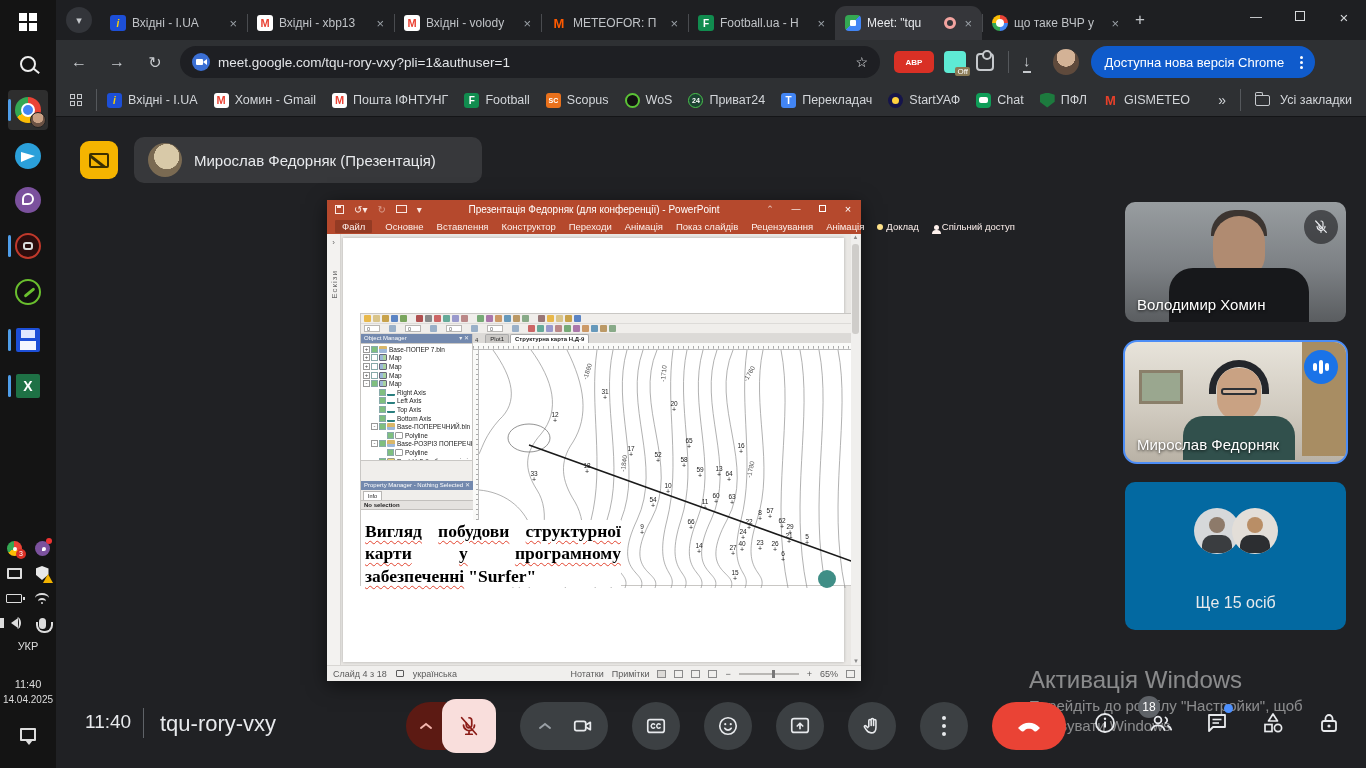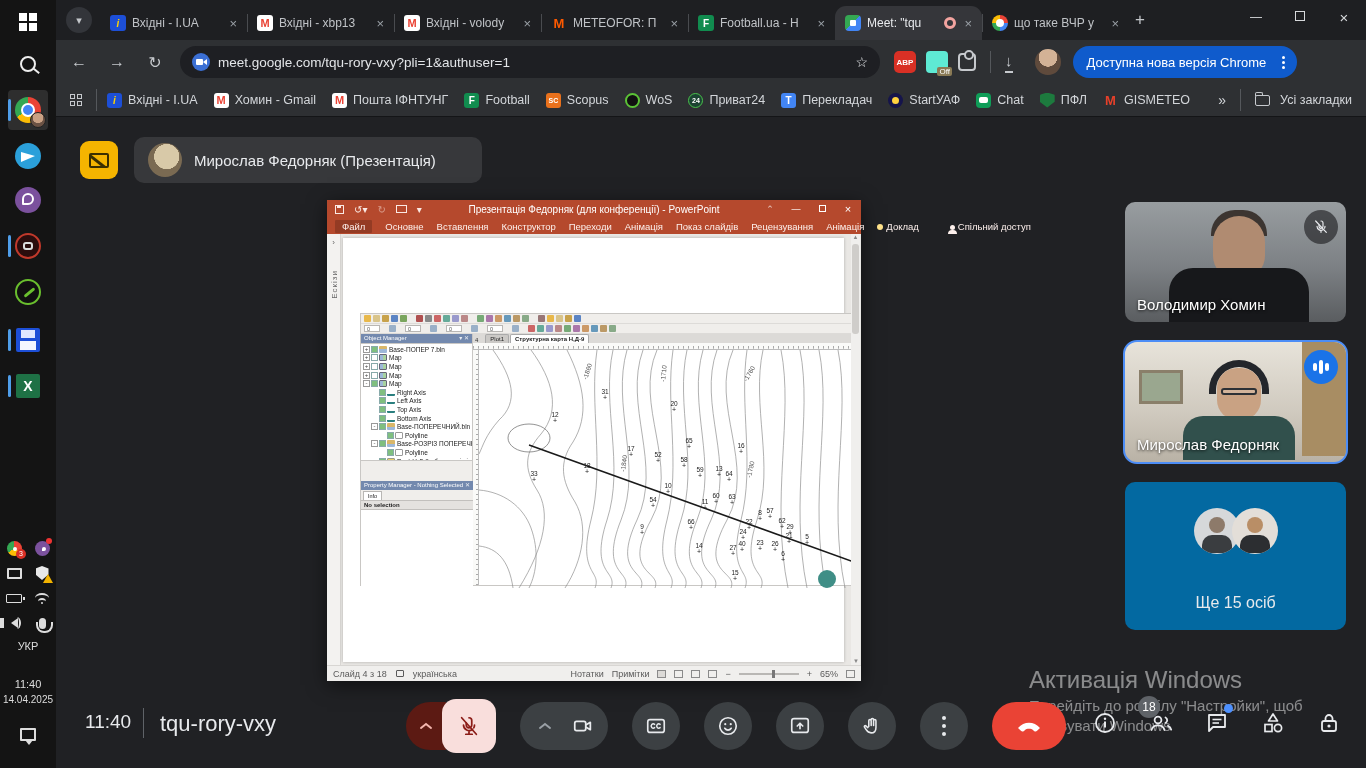--- a/index.html
+++ b/index.html
@@ -86,21 +86,21 @@
 .box-max{display:inline-block;width:10px;height:10px;border:1.5px solid #d7d9dc}
 
 #toolbar{position:absolute;left:56px;top:40px;right:0;height:44px;background:#2e3033;display:flex;align-items:center;color:#c6c9cd}
 .nav-ic{width:30px;text-align:center;font-size:16px;margin-left:8px}
 #omnibox{height:32px;background:#1e1f23;border-radius:16px;margin-left:10px;display:flex;align-items:center;padding:0 12px;gap:8px;color:#e3e5e8;font-size:13.5px;flex:0 0 700px}
 .cam-chip{width:18px;height:18px;border-radius:50%;background:#3b6fd4;position:relative;flex:none}
 .cam-chip::after{content:'';position:absolute;left:4px;top:6px;width:7px;height:6px;background:#fff;border-radius:1px}
 .cam-chip::before{content:'';position:absolute;right:3px;top:6px;border-top:3px solid transparent;border-bottom:3px solid transparent;border-right:4px solid #fff}
 .omni-star{margin-left:auto;font-size:14px}
 .ext{display:flex;align-items:center;gap:10px;margin-left:14px}
-.abp{width:22px;height:22px;background:#d93025;border-radius:5px;color:#fff;font-size:8px;font-weight:bold;display:flex;align-items:center;justify-content:center}
+.abp{width:40px;height:22px;background:#d93025;border-radius:5px;color:#fff;font-size:8px;font-weight:bold;display:flex;align-items:center;justify-content:center}
 .extoff{width:22px;height:22px;background:#5eead4;border-radius:4px;position:relative}
 .extoff .off{position:absolute;right:-4px;bottom:-3px;background:#8a7a55;color:#fff;font-size:8px;padding:0 2px;border-radius:2px}
 .puzzle{width:18px;height:18px;border:2px solid #c6c9cd;border-radius:4px;position:relative}
 .puzzle::after{content:'';position:absolute;left:4px;top:-5px;width:6px;height:6px;background:#2e3033;border:2px solid #c6c9cd;border-radius:50%}
 .vdiv{width:1px;height:22px;background:#55585c;margin:0 4px}
 .dl{font-size:15px;position:relative;padding-bottom:2px;border-bottom:2px solid #c6c9cd}
 .tb-ava{width:26px;height:26px;border-radius:50%;background:radial-gradient(circle at 50% 32%,#d3b296 0 42%,#5f4a3c 43% 100%);margin-left:12px}
 #update-pill{margin-left:12px;height:32px;background:#0f5bcc;border-radius:16px;color:#fff;font-size:13px;display:flex;align-items:center;gap:10px;padding:0 6px 0 14px}
 .dots3{display:inline-flex;flex-direction:column;gap:2px;padding:0 6px}
 .dots3 i{width:3px;height:3px;border-radius:50%;background:#fff}
@@ -487,21 +487,21 @@
       <span class="file">Файл</span>
       <span>Основне</span>
       <span>Вставлення</span>
       <span>Конструктор</span>
       <span>Переходи</span>
       <span>Анімація</span>
       <span>Показ слайдів</span>
       <span>Рецензування</span>
       <span>Анімація</span>
       <span><i class="bulb"></i>Доклад</span>
-      <span style="margin-left: 18px;"><i class="pers"></i>Спільний доступ</span>
+      <span style="margin-left: 2px;"><i class="pers"></i>Спільний доступ</span>
     </div>
   <div id="thumb-strip">
     <span class="chev">›</span>
     <span class="vtxt">Ескізи</span>
   </div>
 
   <div id="slide">
 
     <div id="surfer">
       <div class="sf-toolbar" id="sf-tb1">
@@ -760,20 +760,33 @@
               <text x="256" y="225" text-anchor="middle" font-size="6.5" fill="#222">15</text>
               <text x="304" y="212" text-anchor="middle" font-size="7" fill="#222">+</text>
               <text x="304" y="206" text-anchor="middle" font-size="6.5" fill="#222">6</text>
               <text x="163" y="185" text-anchor="middle" font-size="7" fill="#222">+</text>
               <text x="163" y="179" text-anchor="middle" font-size="6.5" fill="#222">9</text>
             </svg>
         </div>
       </div>
     </div>
 
+    <div id="caption">
+        <div class="jl">
+          <span class="wavy">Вигляд</span>
+          <span class="wavy">побудови</span>
+          <span class="wavy">структурної</span>
+        </div>
+        <div class="jl">
+          <span class="wavy">карти</span>
+          <span class="wavy">у</span>
+          <span class="wavy">програмному</span>
+        </div>
+        <div><span class="wavy" style="margin-right: 4px;">забезпеченні</span><span style="margin-right: 4px;">"Surfer"</span></div>
+      </div>
   </div>
 
   <div id="ppt-scroll">▲<span class="thumb"></span><span style="position:absolute;bottom:1px;left:2px">▼</span></div>
   <div id="ppt-status">
     <span>Слайд 4 з 18</span>
     <span class="bookg"></span>
     <span>українська</span>
     <div class="right">
       <span>Нотатки</span>
       <span>Примітки</span>

